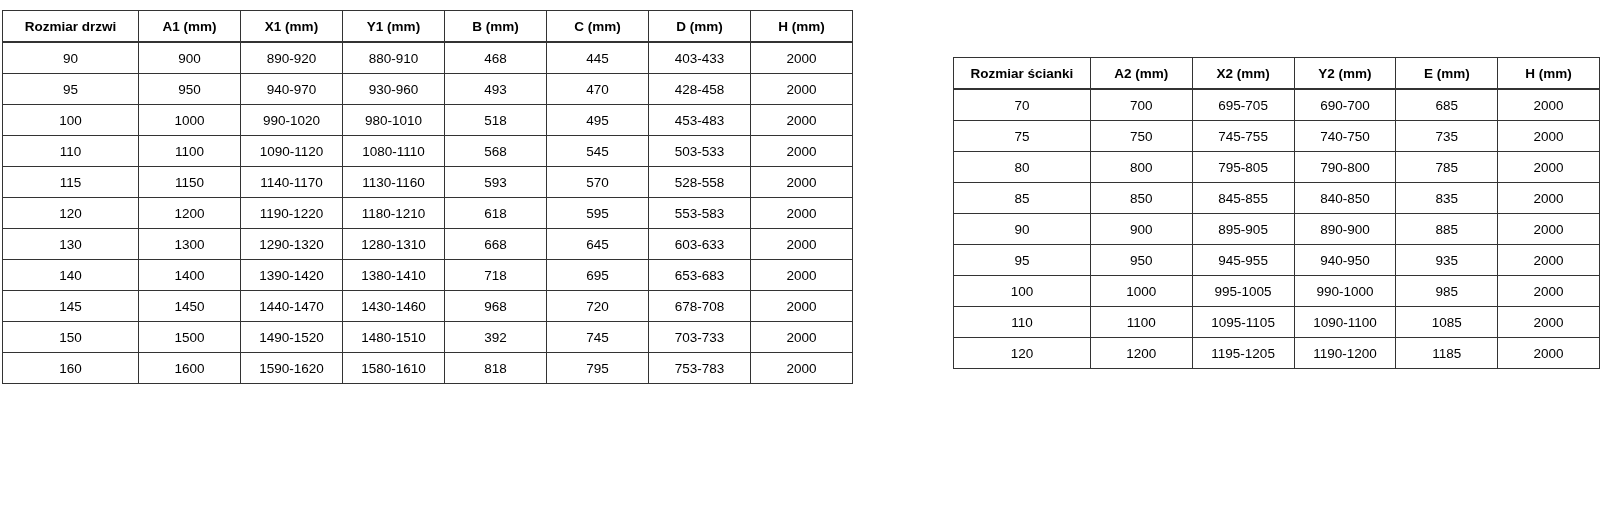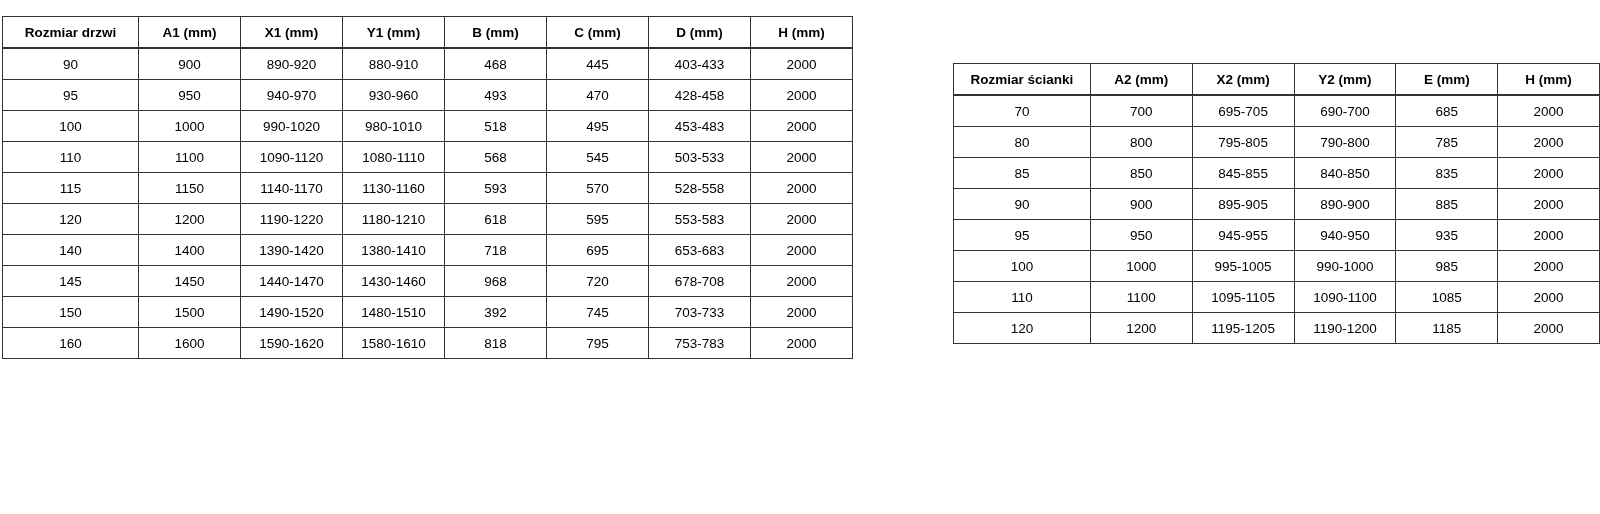--- a/index.html
+++ b/index.html
@@ -15,21 +15,21 @@
     position: relative;
     width: 1600px;
     height: 514px;
     background: #ffffff;
     overflow: hidden;
   }
   table.spec {
     border-collapse: collapse;
     table-layout: fixed;
     position: absolute;
-    top: 16px;
+    top: 10px;
     background: #86efac;
   }
   #left-table  { left: 2px; }
   #right-table { left: 953px; margin-top: 47px; }
   table.spec th, table.spec td {
     border: 1px solid #333333;
     text-align: center;
     vertical-align: middle;
     font-size: 13.5px;
     height: 30px;
@@ -122,20 +122,30 @@
           <td>120</td>
           <td>1200</td>
           <td>1190-1220</td>
           <td>1180-1210</td>
           <td>618</td>
           <td>595</td>
           <td>553-583</td>
           <td>2000</td>
         </tr>
         <tr>
+          <td>130</td>
+          <td>1300</td>
+          <td>1290-1320</td>
+          <td>1280-1310</td>
+          <td>668</td>
+          <td>645</td>
+          <td>603-633</td>
+          <td>2000</td>
+        </tr>
+        <tr>
           <td>140</td>
           <td>1400</td>
           <td>1390-1420</td>
           <td>1380-1410</td>
           <td>718</td>
           <td>695</td>
           <td>653-683</td>
           <td>2000</td>
         </tr>
         <tr>
@@ -185,20 +195,28 @@
     <tbody>
         <tr>
           <td>70</td>
           <td>700</td>
           <td>695-705</td>
           <td>690-700</td>
           <td>685</td>
           <td>2000</td>
         </tr>
         <tr>
+          <td>75</td>
+          <td>750</td>
+          <td>745-755</td>
+          <td>740-750</td>
+          <td>735</td>
+          <td>2000</td>
+        </tr>
+        <tr>
           <td>80</td>
           <td>800</td>
           <td>795-805</td>
           <td>790-800</td>
           <td>785</td>
           <td>2000</td>
         </tr>
         <tr>
           <td>85</td>
           <td>850</td>

